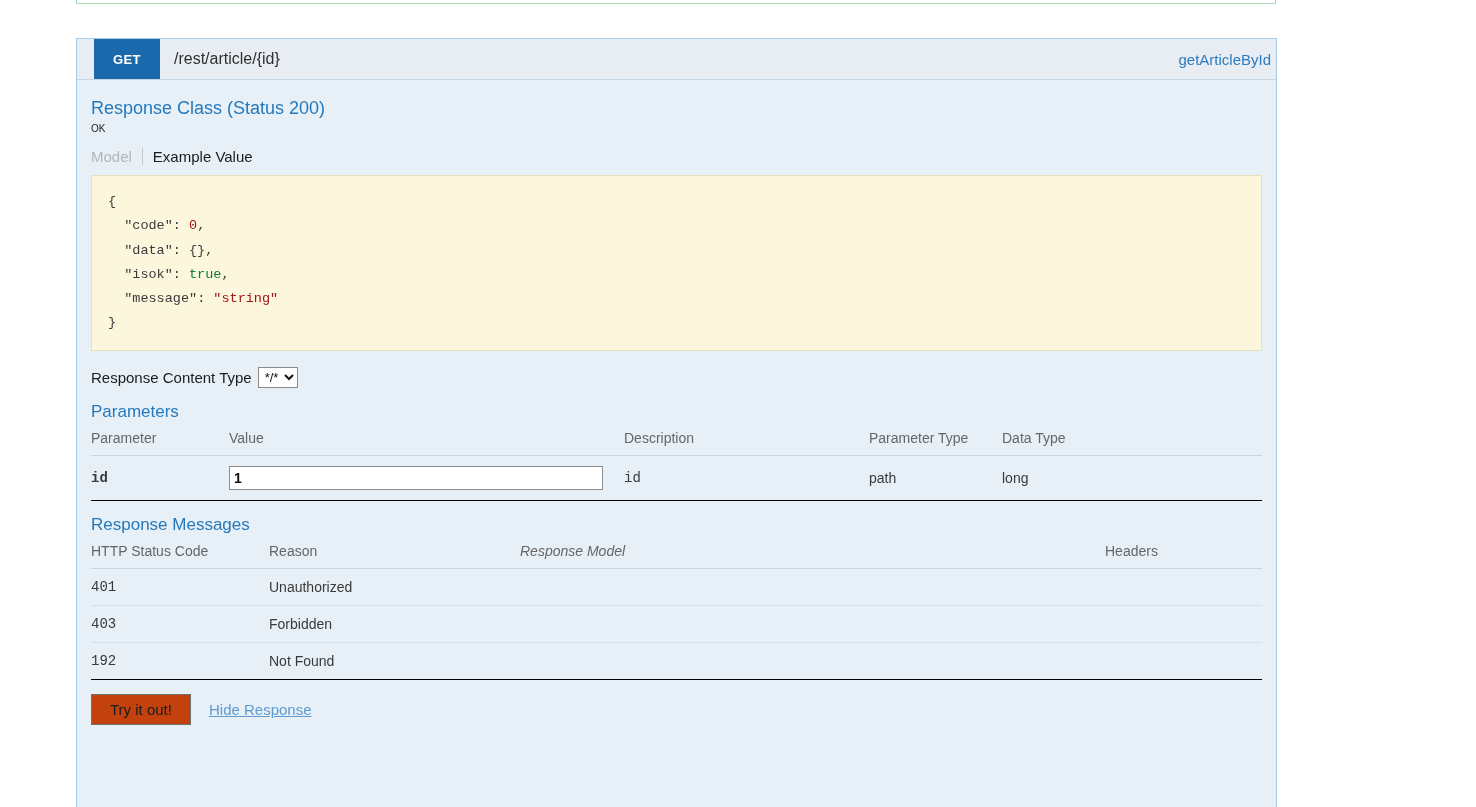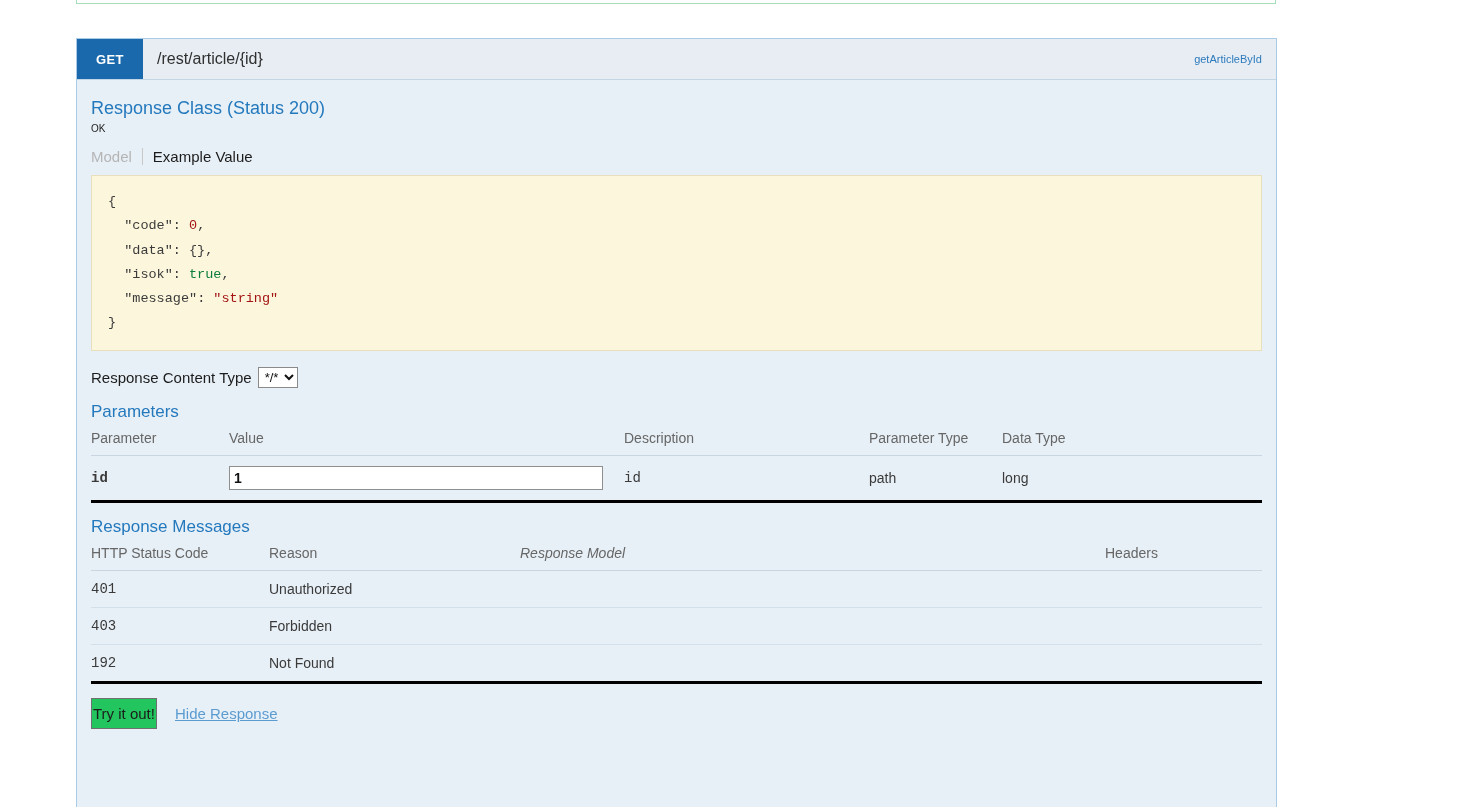--- a/index.html
+++ b/index.html
@@ -58,36 +58,37 @@
     width: 66px;
     background: #1a69ac;
     color: #ffffff;
     font-size: 13px;
     font-weight: bold;
     letter-spacing: 0.4px;
     display: flex;
     align-items: center;
     justify-content: center;
     flex: none;
+    margin-left: 17px;
   }
 
   .op-path {
     flex: 1;
     display: flex;
     align-items: center;
     padding-left: 14px;
     font-size: 16px;
     color: #303030;
   }
 
   .op-nickname {
     display: flex;
     align-items: center;
-    padding-right: 14px;
-    font-size: 11px;
+    padding-right: 5px;
+    font-size: 15px;
     color: #2d7bbd;
   }
 
   .op-body {
     padding: 14px 14px 0 14px;
   }
 
   .section-title {
     color: #2479bd;
     font-size: 18px;
@@ -171,21 +172,21 @@
     padding: 4px 0 9px 0;
     border-bottom: 1px solid #c9d6e2;
   }
   table.sw-table td {
     font-size: 14px;
     color: #3a3a3a;
     padding: 10px 0;
     border-bottom: 1px solid #d3dfe9;
     vertical-align: middle;
   }
-  table.sw-table tr:last-child td { border-bottom: 3px solid #000000; }
+  table.sw-table tr:last-child td { border-bottom: 1px solid #000000; }
 
   .mono { font-family: "Liberation Mono", monospace; font-size: 13px; color: #1c1c1c; }
   .mono.bold { font-weight: bold; }
 
   input.param-input {
     width: 374px;
     height: 24px;
     font-family: "Liberation Sans", sans-serif;
     font-size: 14px;
     font-weight: bold;
@@ -210,23 +211,23 @@
   .actions-row {
     display: flex;
     align-items: center;
     margin-top: 14px;
   }
 
   button.try-it {
     font-family: "Liberation Sans", sans-serif;
     font-size: 15px;
     color: #1c1c1c;
-    background: #22c55e;
+    background: #c2410c;
     border: 1px solid #707070;
-    padding: 6px 1px;
+    padding: 6px 18px;
     cursor: pointer;
     text-align: right;
   }
 
   a.hide-response {
     margin-left: 18px;
     color: #5b9bd0;
     font-size: 15px;
     text-decoration: underline;
     cursor: pointer;

